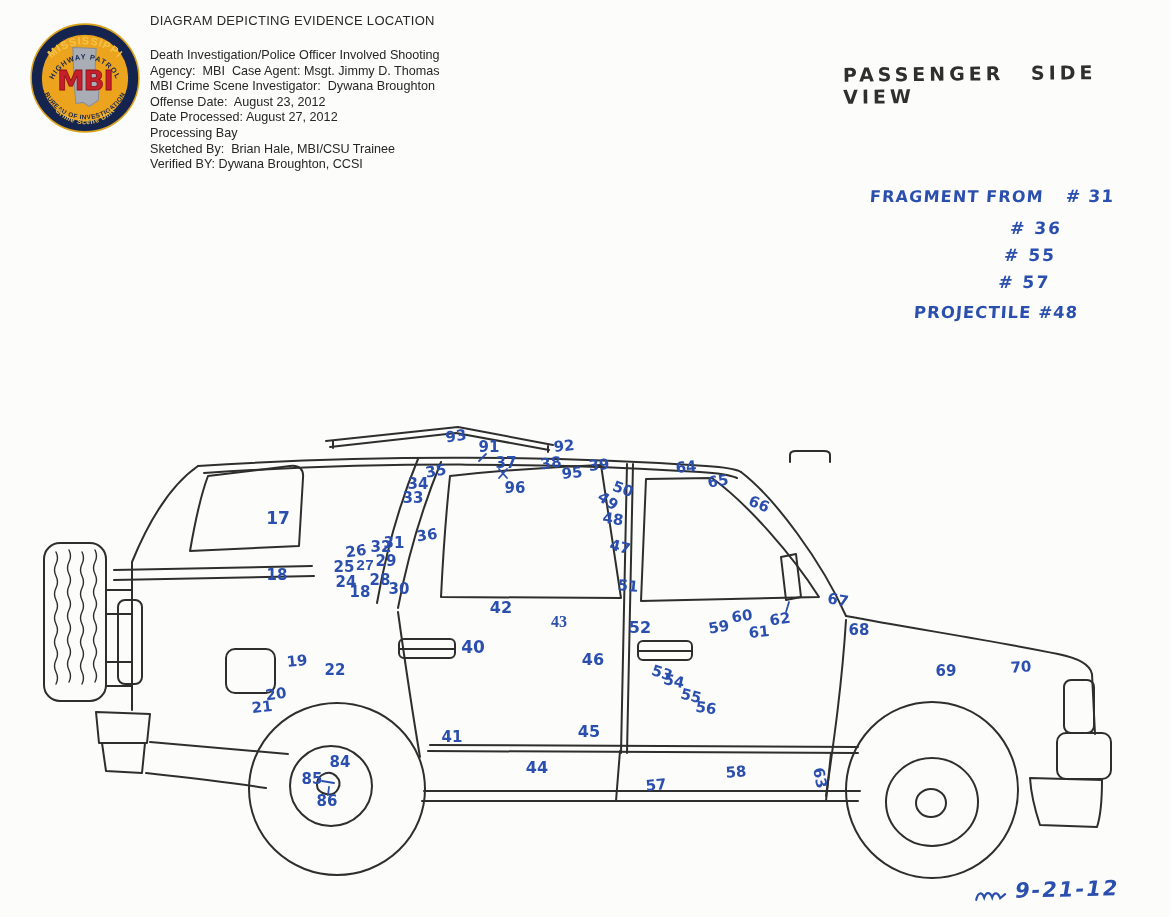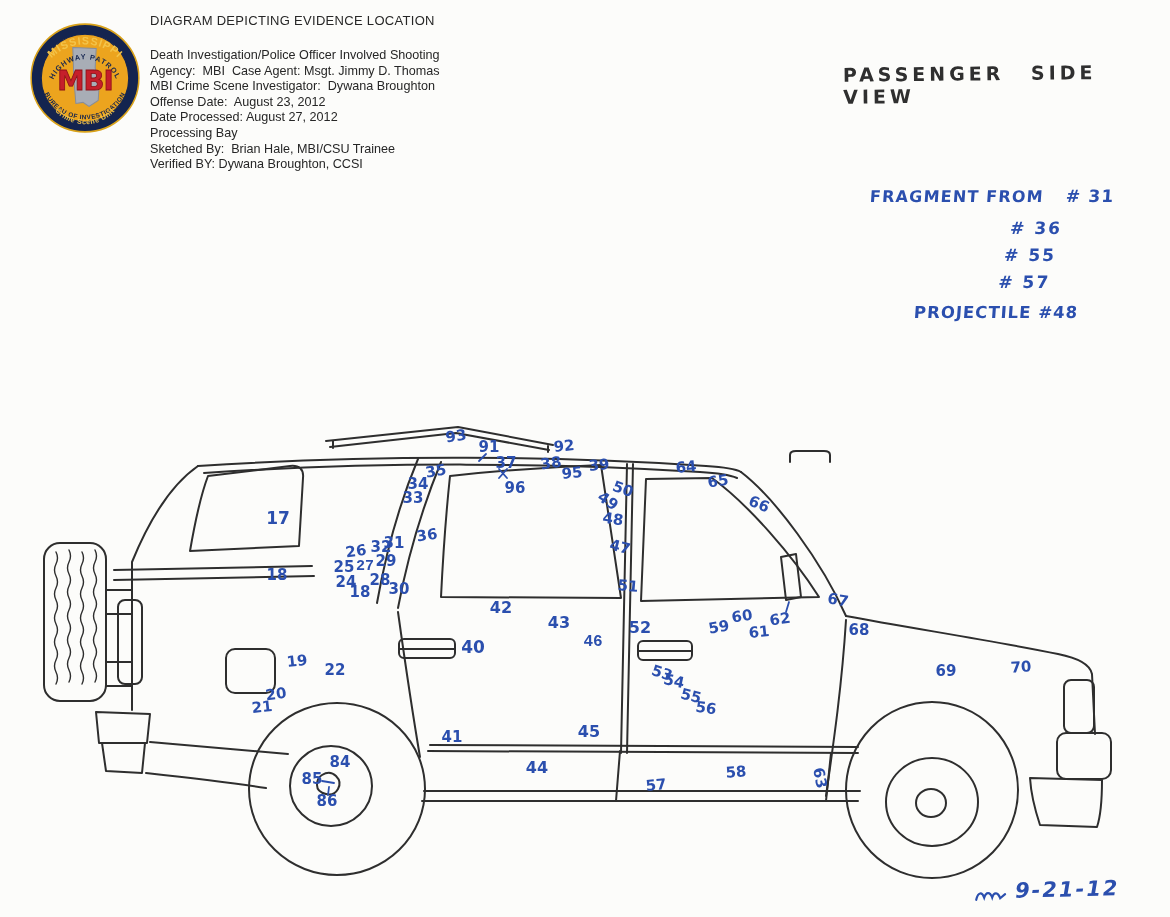--- a/index.html
+++ b/index.html
@@ -184,24 +184,24 @@
       <div class="mk" style="left: 413px; top: 498px; transform: translate(-50%, -50%) rotate(0deg);">33</div>
       <div class="mk" style="left: 418px; top: 484px; transform: translate(-50%, -50%) rotate(0deg);">34</div>
       <div class="mk" style="left: 436px; top: 471px; transform: translate(-50%, -50%) rotate(-10deg);">35</div>
       <div class="mk" style="left: 427px; top: 535px; transform: translate(-50%, -50%) rotate(-8deg);">36</div>
       <div class="mk" style="left: 506px; top: 463px; transform: translate(-50%, -50%) rotate(0deg);">37</div>
       <div class="mk" style="left: 551px; top: 463px; transform: translate(-50%, -50%) rotate(-8deg);">38</div>
       <div class="mk" style="left: 599px; top: 465px; transform: translate(-50%, -50%) rotate(-6deg);">39</div>
       <div class="mk" style="left: 473px; top: 647px; font-size: 17px; transform: translate(-50%, -50%) rotate(0deg);">40</div>
       <div class="mk" style="left: 452px; top: 737px; transform: translate(-50%, -50%) rotate(0deg);">41</div>
       <div class="mk" style="left: 501px; top: 607px; font-size: 16px; transform: translate(-50%, -50%) rotate(0deg);">42</div>
-      <div class="mk" style="left: 559px; top: 622px; font-size: 16px; transform: translate(-50%, -50%) rotate(0deg);">43</div>
+      <div class="mk" style="left: 559px; top: 622px; font-size: 16px; transform: translate(-50%, -50%) rotate(0deg); font-family: Liberation Serif, serif;">43</div>
       <div class="mk" style="left: 537px; top: 767px; font-size: 16px; transform: translate(-50%, -50%) rotate(0deg);">44</div>
       <div class="mk" style="left: 589px; top: 731px; font-size: 16px; transform: translate(-50%, -50%) rotate(0deg);">45</div>
-      <div class="mk" style="left: 593px; top: 642px; font-size: 16px; transform: translate(-50%, -50%) rotate(0deg); font-family: Liberation Mono, monospace;">46</div>
+      <div class="mk" style="left: 593px; top: 659px; font-size: 16px; transform: translate(-50%, -50%) rotate(0deg);">46</div>
       <div class="mk" style="left: 620px; top: 547px; transform: translate(-50%, -50%) rotate(14deg);">47</div>
       <div class="mk" style="left: 613px; top: 519px; transform: translate(-50%, -50%) rotate(8deg);">48</div>
       <div class="mk" style="left: 608px; top: 501px; transform: translate(-50%, -50%) rotate(35deg);">49</div>
       <div class="mk" style="left: 623px; top: 489px; transform: translate(-50%, -50%) rotate(20deg);">50</div>
       <div class="mk" style="left: 628px; top: 586px; transform: translate(-50%, -50%) rotate(5deg);">51</div>
       <div class="mk" style="left: 640px; top: 627px; font-size: 16px; transform: translate(-50%, -50%) rotate(0deg);">52</div>
       <div class="mk" style="left: 662px; top: 673px; transform: translate(-50%, -50%) rotate(18deg);">53</div>
       <div class="mk" style="left: 674px; top: 681px; transform: translate(-50%, -50%) rotate(12deg);">54</div>
       <div class="mk" style="left: 691px; top: 696px; transform: translate(-50%, -50%) rotate(14deg);">55</div>
       <div class="mk" style="left: 706px; top: 708px; transform: translate(-50%, -50%) rotate(8deg);">56</div>

